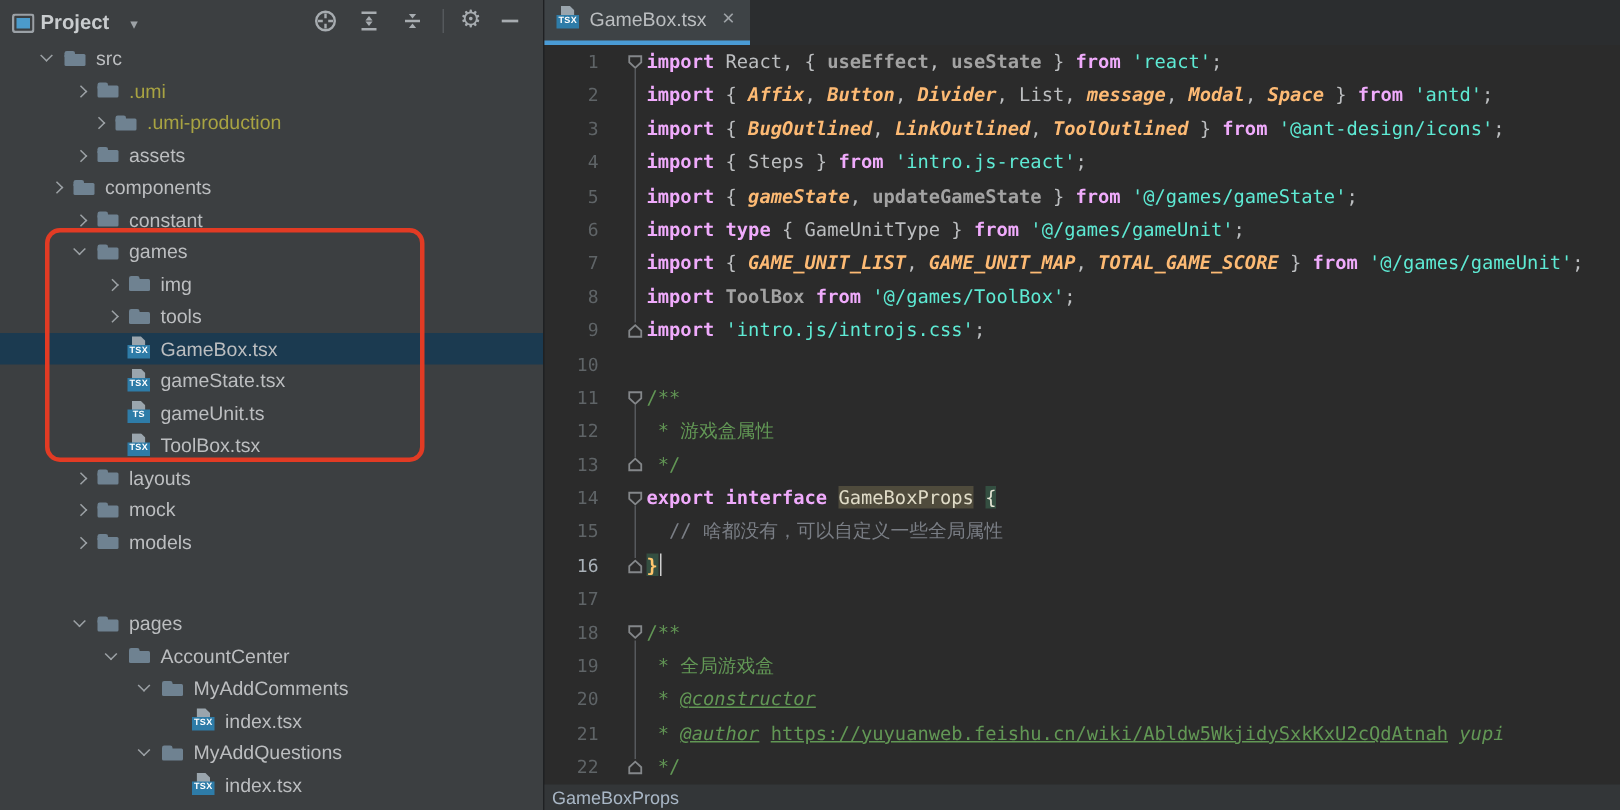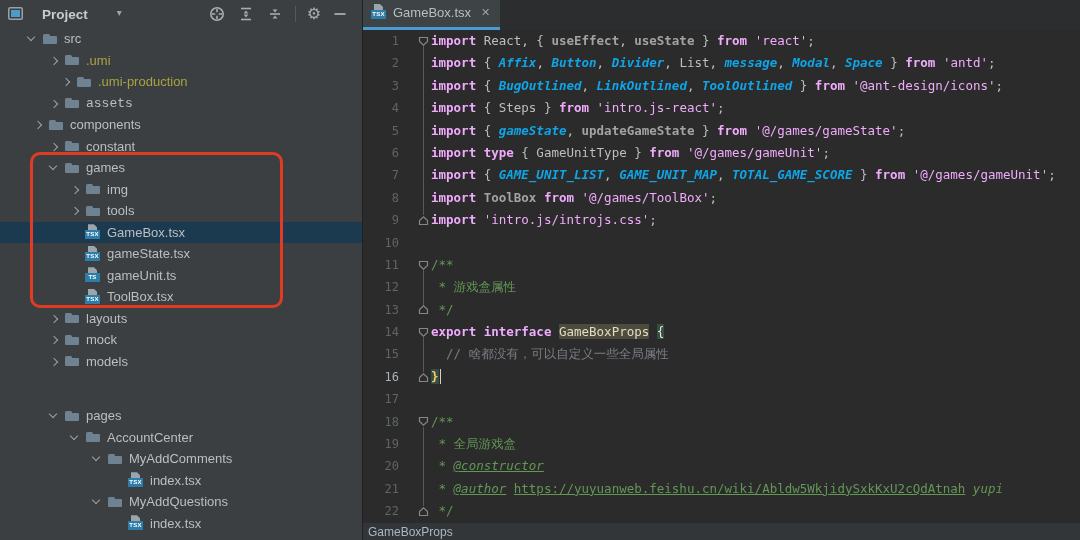--- a/index.html
+++ b/index.html
@@ -4,21 +4,21 @@
 <style>
   * { margin:0; padding:0; box-sizing:border-box; }
   html,body { width:1080px; height:540px; overflow:hidden; background:#2B2B2B;
     font-family:"Liberation Sans","DejaVu Sans",sans-serif; }
 
   
   .panel { position:absolute; left:0; top:0; width:362px; height:540px;
     background:#3C3F41; overflow:hidden; }
   .panel-header { position:absolute; left:0; top:0; width:100%; height:28px;
     display:flex; align-items:center; padding:0 8px; }
-  .ph-left { display:flex; align-items:flex-start; gap:19px; cursor:pointer; }
+  .ph-left { display:flex; align-items:flex-end; gap:4px; cursor:pointer; }
   .ph-title { color:#C9CCCE; font-size:13.5px; font-weight:600; }
   .ph-caret { color:#9DA2A6; font-size:10px; margin-left:10px; }
   .ph-icons { margin-left:auto; display:flex; align-items:center; gap:11px; padding-right:6px; }
   .ph-icons .sep { width:1px; height:16px; background:#55595C; }
   .gear { color:#A7ACB0; font-size:16px; line-height:16px; }
 
   .tree { position:absolute; left:0; top:28px; width:100%; height:512px; overflow:hidden; }
   .trow { display:flex; align-items:center; height:21.5px; width:100%;
     font-size:13px; color:#BCBEC0; white-space:nowrap; cursor:pointer; }
   .trow.selected { background:#1B3A50; }
@@ -54,23 +54,23 @@
 
   .code { position:absolute; left:0; top:30px; width:100%; height:493px; overflow:hidden;
     font-family:"DejaVu Sans Mono","Liberation Mono",monospace; font-size:12.5px; }
   .cl { height:22.4px; line-height:22.4px; white-space:pre; position:relative; }
   .gut { position:absolute; left:0; top:0; width:36px; text-align:right; color:#5F6467;
     font-size:12px; cursor:pointer; }
   .cl.cur .gut { color:#A9B1B8; }
   .ctext { position:absolute; left:68px; top:0; white-space:pre; }
   .tk-kw  { color:#f0abfc; font-weight:bold; }
   .tk-pl  { color:#BCBEC0; }
-  .tk-str { color:#f0abfc; }
+  .tk-str { color:#5eead4; }
   .tk-gold{ color:#a3a3a3; font-weight:bold; }
-  .tk-pur { color:#0ea5e9; font-weight:bold; font-style:italic; }
+  .tk-pur { color:#fdba74; font-weight:bold; font-style:italic; }
   .tk-doc { color:#629755; }
   .tk-tag { color:#629755; font-weight:normal; font-style:italic; text-decoration:underline; }
   .tk-url { color:#629755; text-decoration:underline; }
   .tk-iti { color:#629755; font-style:italic; }
   .tk-cmt { color:#7A7E85; }
   .tk-hlid{ background:#4F4B3C; color:#E0DCC8; }
   .tk-hlbr{ background:#344F41; color:#E4E4D4; }
   .tk-hlbr2{ background:#344F41; color:#FFC66D; font-weight:bold; }
   .tk-caret{ display:inline-block; width:1.5px; height:15px; background:#CFCFCF;
     vertical-align:-3px; margin-left:1px; }
@@ -132,21 +132,21 @@
       <div class="trow excluded" style="padding-left: 44px;">
         <span class="chev closed"></span>
         <span class="ico folder"></span>
         <span class="tlabel">.umi</span>
       </div>
       <div class="trow excluded" style="padding-left: 56px;">
         <span class="chev closed"></span>
         <span class="ico folder"></span>
         <span class="tlabel">.umi-production</span>
       </div>
-      <div class="trow" style="padding-left: 44px; font-family: Liberation Mono, monospace;">
+      <div class="trow" style="padding-left: 44px;">
         <span class="chev closed"></span>
         <span class="ico folder"></span>
         <span class="tlabel">assets</span>
       </div>
       <div class="trow" style="padding-left: 28px;">
         <span class="chev closed"></span>
         <span class="ico folder"></span>
         <span class="tlabel">components</span>
       </div>
       <div class="trow" style="padding-left: 44px;">

